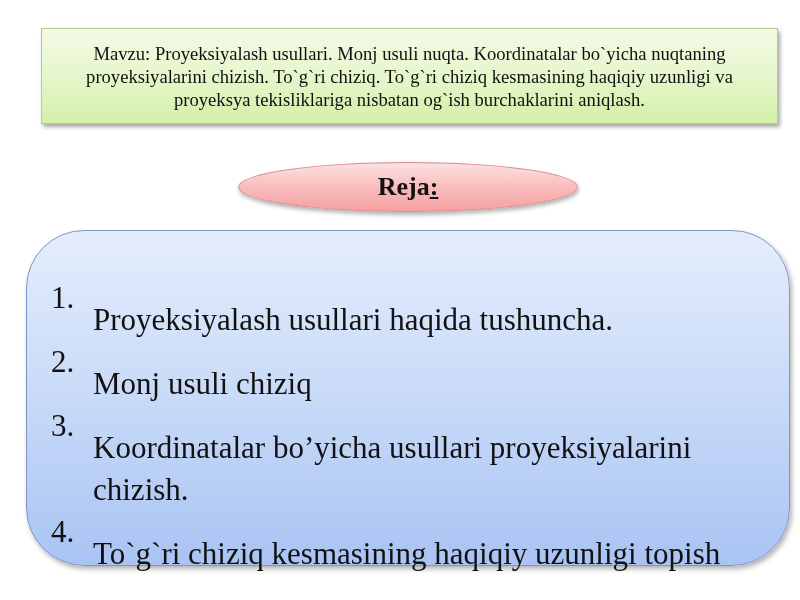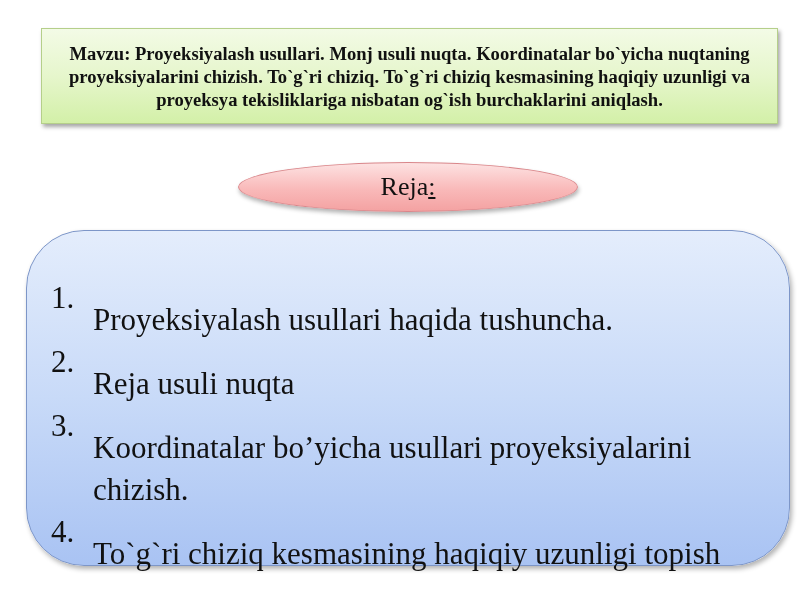--- a/index.html
+++ b/index.html
@@ -27,21 +27,21 @@
       background: linear-gradient(to bottom, #f3fbe6 0%, #e6f6cc 50%, #d3f0a8 100%);
       box-shadow: 2px 3px 4px rgba(0,0,0,0.35);
       display: flex;
       align-items: center;
       justify-content: center;
       text-align: center;
       padding: 0 8px;
     }
     .topic-text {
       font-family: "Liberation Serif", serif;
-      font-weight: bold;
+      font-weight: normal;
       font-size: 18.6px;
       line-height: 23px;
       color: #111111;
       margin: 0;
     }
     .plan-ellipse {
       position: absolute;
       left: 238px;
       top: 162px;
       width: 340px;
@@ -50,21 +50,21 @@
       box-sizing: border-box;
       border: 1px solid #d9868a;
       background: linear-gradient(to bottom, #fde2e2 0%, #f9b9b9 55%, #f4a2a2 100%);
       box-shadow: 1px 3px 4px rgba(0,0,0,0.3);
       display: flex;
       align-items: center;
       justify-content: center;
     }
     .plan-title {
       font-family: "Liberation Serif", serif;
-      font-weight: normal;
+      font-weight: bold;
       font-size: 26px;
       color: #111111;
     }
     .plan-title .colon {
       text-decoration: underline;
     }
     .content-box {
       position: absolute;
       left: 26px;
       top: 230px;
@@ -116,21 +116,21 @@
   </div>
 
   <div class="content-box">
     <ol class="plan-list">
       <li class="plan-item">
         <span class="plan-num">1.</span>
         <span class="plan-text">Proyeksiyalash usullari haqida tushuncha.</span>
       </li>
       <li class="plan-item">
         <span class="plan-num">2.</span>
-        <span class="plan-text">Reja usuli nuqta</span>
+        <span class="plan-text">Monj usuli chiziq</span>
       </li>
       <li class="plan-item">
         <span class="plan-num">3.</span>
         <span class="plan-text">Koordinatalar bo’yicha usullari proyeksiyalarini chizish.</span>
       </li>
       <li class="plan-item">
         <span class="plan-num">4.</span>
         <span class="plan-text">To`g`ri chiziq kesmasining haqiqiy uzunligi topish</span>
       </li>
     </ol>

